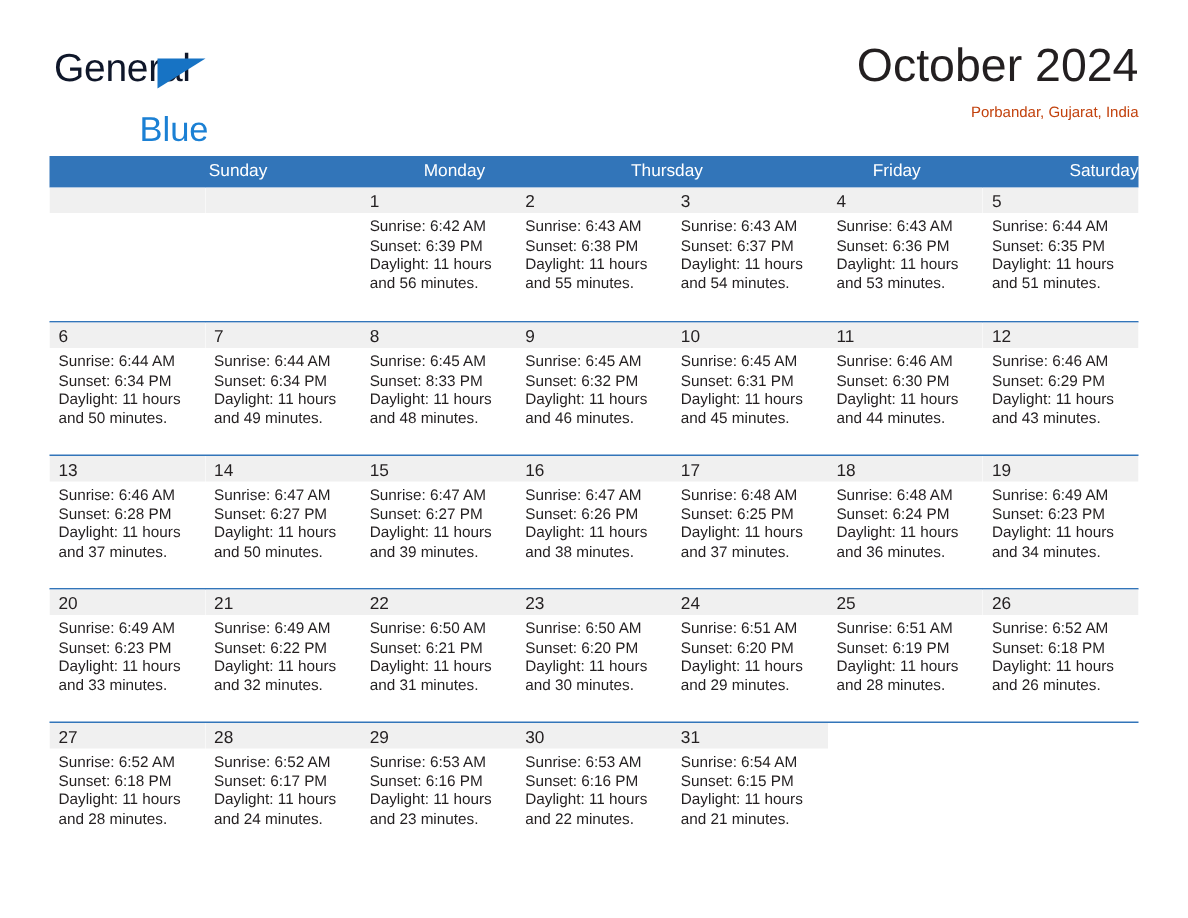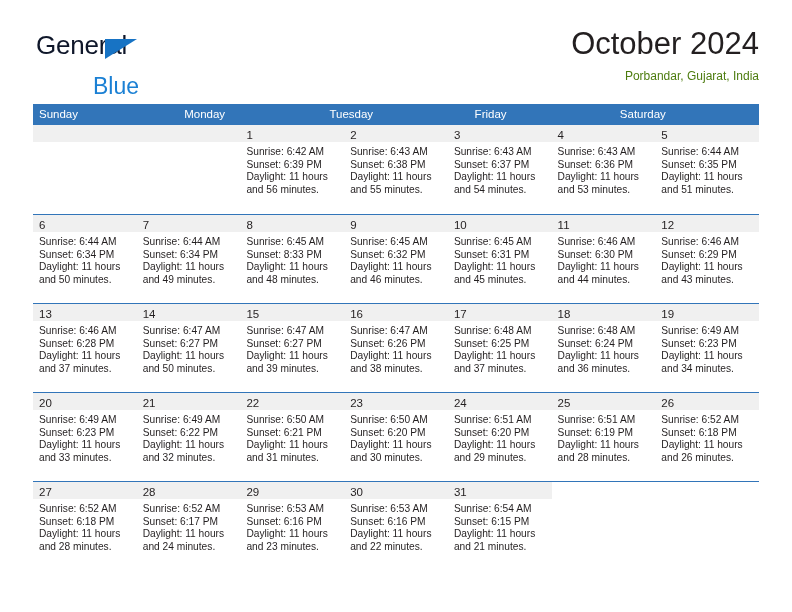--- a/index.html
+++ b/index.html
@@ -70,22 +70,22 @@
     top: 0;
     text-align: right;
   }
   .cal-title {
     font-size: 31px;
     color: #231f20;
     line-height: 32px;
     white-space: nowrap;
   }
   .cal-subtitle {
-    font-size: 12px;
-    color: #4d7c0f;
+    font-size: 10px;
+    color: #c2410c;
     line-height: 20px;
     margin-top: 6px;
     white-space: nowrap;
   }
 
   
   .calendar {
     position: absolute;
     left: 33px;
     top: 104px;
@@ -97,20 +97,21 @@
     height: 21px;
   }
   .weekday {
     flex: 1 1 0;
     color: #ffffff;
     font-size: 11.5px;
     line-height: 21px;
     padding-left: 6px;
     box-sizing: border-box;
     white-space: nowrap;
+    text-align: right;
   }
   .week {
     display: flex;
     border-top: 1.3px solid #3275b9;
     height: 89px;
     box-sizing: border-box;
   }
   .week.first {
     border-top: none;
   }
@@ -167,21 +168,21 @@
       <div class="cal-subtitle">Porbandar, Gujarat, India</div>
     </div>
 
   </div>
 
   <div class="calendar">
 
     <div class="weekdays">
       <div class="weekday">Sunday</div>
       <div class="weekday">Monday</div>
-      <div class="weekday">Tuesday</div>
+      <div class="weekday">Thursday</div>
       <div class="weekday">Friday</div>
       <div class="weekday">Saturday</div>
     </div>
 
     <div class="week first">
       <div class="daycell empty">
         <div class="daynum-band"><span class="daynum"></span></div>
       </div>
       <div class="daycell empty">
         <div class="daynum-band"><span class="daynum"></span></div>

